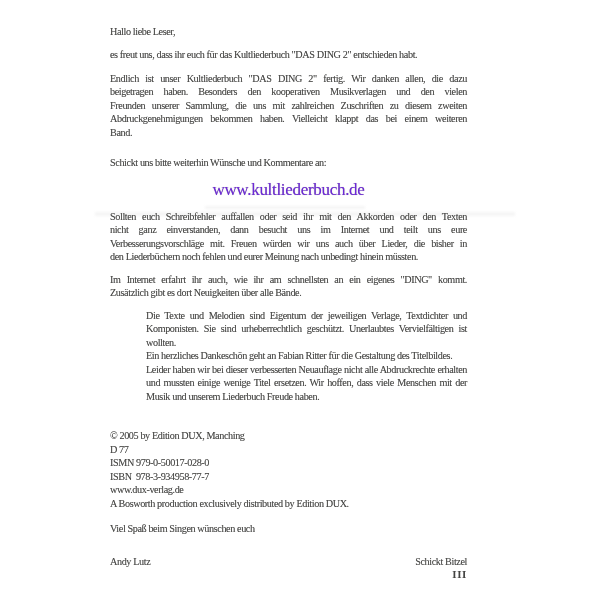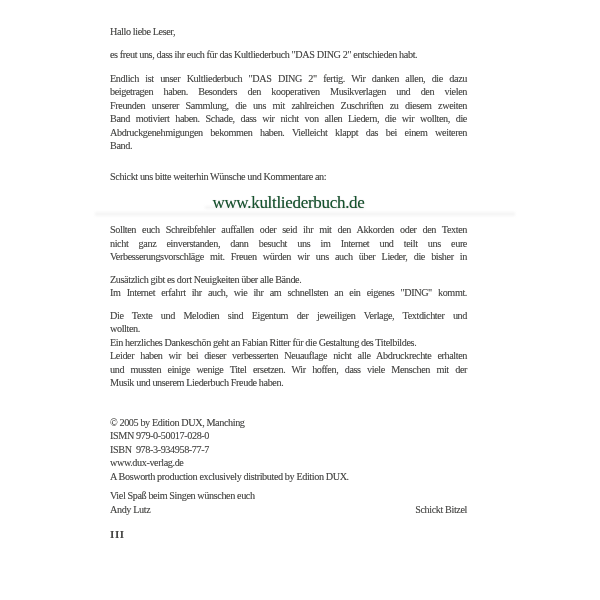--- a/index.html
+++ b/index.html
@@ -28,41 +28,40 @@
   }
   
   .j { text-align: justify; text-align-last: justify; }
   
   .b-intro    { margin-top: 10px; }
   .b-thanks   { margin-top: 10px; }
   .b-request  { margin-top: 17px; }
   .b-site     { margin-top: 8px; }
   .b-feedback { margin-top: 8px; }
   .b-internet { margin-top: 9px; }
-  .b-rights   { margin-top: 9px; }
+  .b-rights   { margin-top: 9px; margin-left: 36px; }
   .b-imprint  { margin-top: 26px; }
   .b-imprint .line { white-space: pre-wrap; }
-  .b-closing  { margin-top: 6px; }
-  .b-sign     { display: flex; justify-content: space-between; }
+  .b-closing  { margin-top: 12px; }
+  .b-sign     { margin-top: 19px; display: flex; justify-content: space-between; }
   .b-sign .line { text-shadow: 0 0 0.6px rgba(95,95,95,0.5); }
   .b-pagenum  {
-    margin-top: 12px;
-    text-align: left;
+    text-align: right;
     font-weight: bold;
     font-size: 11px;
     line-height: 13.5px;
     letter-spacing: 0.6px;
     color: #444442;
   }
   .website {
     font-size: 17px;
     line-height: 24px;
     letter-spacing: -0.3px;
     text-align: center;
-    color: #14532d;
+    color: #6d28d9;
     text-shadow: 0 0 0.7px rgba(80,80,80,0.6);
   }
   
   .artifact {
     position: absolute;
     background: rgba(160,160,160,0.10);
     filter: blur(1.2px);
     pointer-events: none;
   }
   .artifact.a1 { left: 95px;  top: 212px; width: 420px; height: 4px; }
@@ -79,51 +78,53 @@
   <div class="content">
 
     <div class="line">Hallo liebe Leser,</div>
 
     <div class="line b-intro">es freut uns, dass ihr euch für das Kultliederbuch "DAS DING 2" entschieden habt.</div>
 
     <div class="b-thanks">
       <div class="line j">Endlich ist unser Kultliederbuch "DAS DING 2" fertig. Wir danken allen, die dazu</div>
       <div class="line j">beigetragen haben. Besonders den kooperativen Musikverlagen und den vielen</div>
       <div class="line j">Freunden unserer Sammlung, die uns mit zahlreichen Zuschriften zu diesem zweiten</div>
-      <div class="line j">Band motiviert haben. Schade, dass wir nicht von allen Liedern, die wir wollten, die</div>
       <div class="line j">Abdruckgenehmigungen bekommen haben. Vielleicht klappt das bei einem weiteren</div>
       <div class="line">Band.</div>
     </div>
 
     <div class="line b-request">Schickt uns bitte weiterhin Wünsche und Kommentare an:</div>
 
     <div class="website b-site">www.kultliederbuch.de</div>
 
     <div class="b-feedback">
       <div class="line j">Sollten euch Schreibfehler auffallen oder seid ihr mit den Akkorden oder den Texten</div>
       <div class="line j">nicht ganz einverstanden, dann besucht uns im Internet und teilt uns eure</div>
       <div class="line j">Verbesserungsvorschläge mit. Freuen würden wir uns auch über Lieder, die bisher in</div>
+      <div class="line">den Liederbüchern noch fehlen und eurer Meinung nach unbedingt hinein müssten.</div>
     </div>
 
     <div class="b-internet">
+      <div class="line j">Im Internet erfahrt ihr auch, wie ihr am schnellsten an ein eigenes "DING" kommt.</div>
       <div class="line">Zusätzlich gibt es dort Neuigkeiten über alle Bände.</div>
-      <div class="line j">Im Internet erfahrt ihr auch, wie ihr am schnellsten an ein eigenes "DING" kommt.</div>
     </div>
 
     <div class="b-rights">
       <div class="line j">Die Texte und Melodien sind Eigentum der jeweiligen Verlage, Textdichter und</div>
+      <div class="line j">Komponisten. Sie sind urheberrechtlich geschützt. Unerlaubtes Vervielfältigen ist</div>
       <div class="line">wollten.</div>
       <div class="line">Ein herzliches Dankeschön geht an Fabian Ritter für die Gestaltung des Titelbildes.</div>
       <div class="line j">Leider haben wir bei dieser verbesserten Neuauflage nicht alle Abdruckrechte erhalten</div>
       <div class="line j">und mussten einige wenige Titel ersetzen. Wir hoffen, dass viele Menschen mit der</div>
       <div class="line">Musik und unserem Liederbuch Freude haben.</div>
     </div>
 
     <div class="b-imprint">
       <div class="line">© 2005 by Edition DUX, Manching</div>
+      <div class="line">D 77</div>
       <div class="line">ISMN 979-0-50017-028-0</div>
       <div class="line">ISBN  978-3-934958-77-7</div>
       <div class="line">www.dux-verlag.de</div>
       <div class="line">A Bosworth production exclusively distributed by Edition DUX.</div>
     </div>
 
     <div class="line b-closing">Viel Spaß beim Singen wünschen euch</div>
 
     <div class="b-sign">
       <span class="line">Andy Lutz</span>

